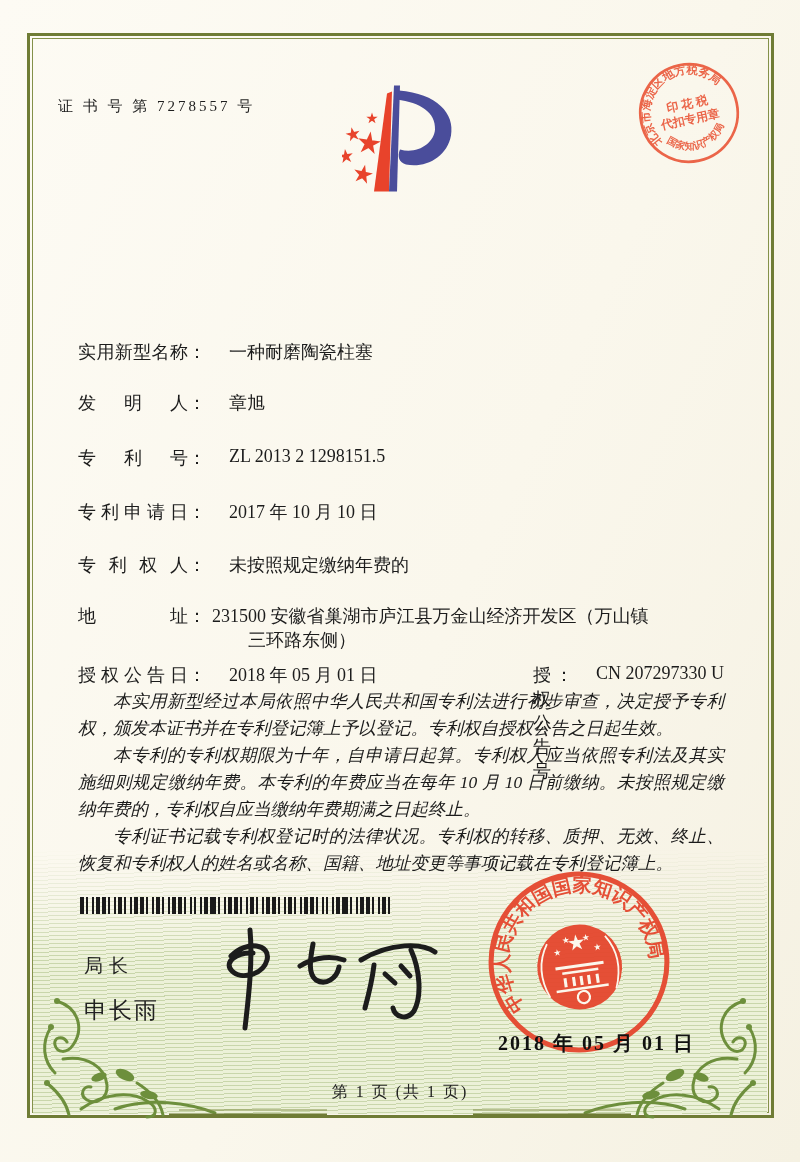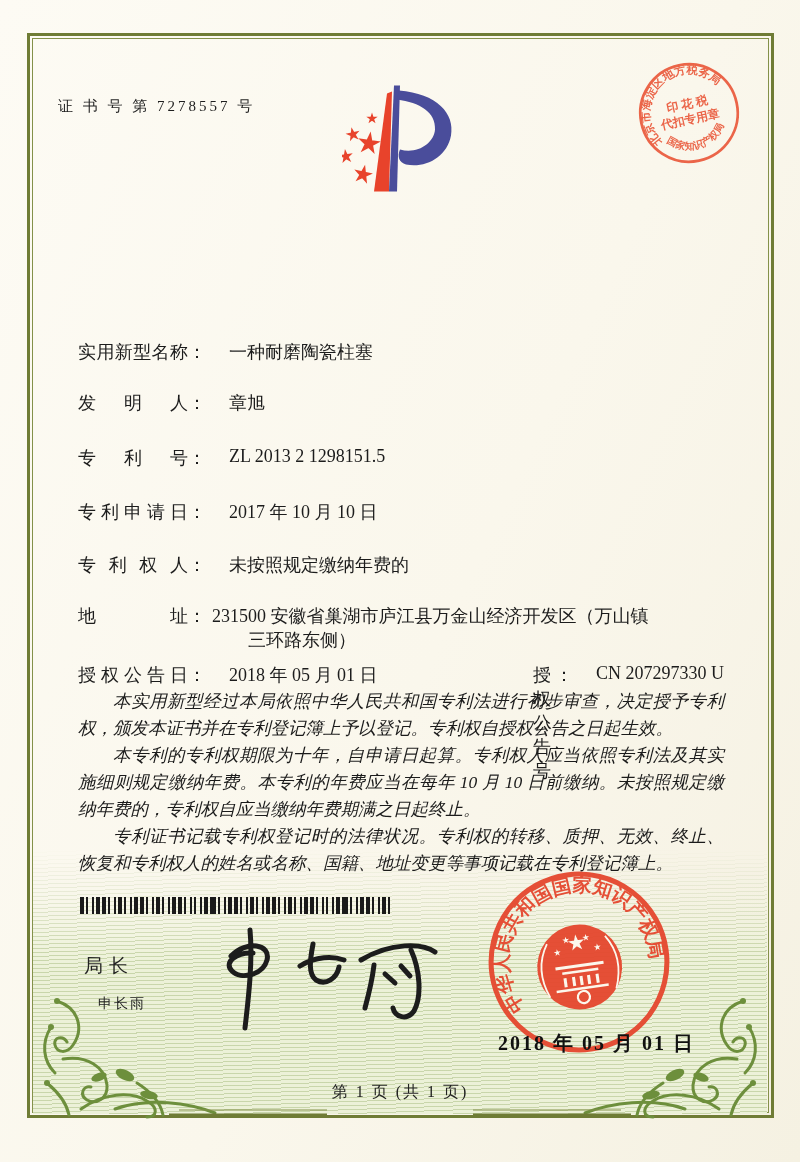--- a/index.html
+++ b/index.html
@@ -55,21 +55,21 @@
     position:absolute; left:78px; top:688px; width:646px;
     font-size:17.5px; line-height:27px; text-align:justify; color:#1b1b1b;
   }
   .body-text p{ text-indent:2em; margin:0;font-style:italic; }
   .barcode{
     position:absolute; left:80px; top:897px; width:312px; height:17px;
     display:flex; align-items:stretch;
   }
   .barcode i{ display:block; height:100%; }
   .officer-title{ position:absolute; left:84px; top:953px; font-size:19px; letter-spacing:6px; }
-  .officer-name{ position:absolute; left:84px; top:995px; font-size:14px; letter-spacing:2px;margin-left:14px; }
+  .officer-name{ position:absolute; left:84px; top:995px; font-size:23px; letter-spacing:2px; }
   .signature{ position:absolute; left:195px; top:922px; width:250px; height:118px; }
   .seal{ position:absolute; left:483px; top:866px; width:192px; height:192px; transform:rotate(-8deg); opacity:.95; }
   .seal-date{ position:absolute; left:498px; top:1030px; font-size:20px; letter-spacing:2px; color:#111; font-weight:600; }
   .footer-page{ position:absolute; left:0; right:0; top:1082px; text-align:center; font-size:16px; letter-spacing:2px; color:#222; }
   .flourish{ position:absolute; bottom:40px; width:300px; height:125px; }
   .flourish.left{ left:29px; }
   .flourish.right{ right:29px; transform:scaleX(-1); }
 </style>
 </head>
 <body>

